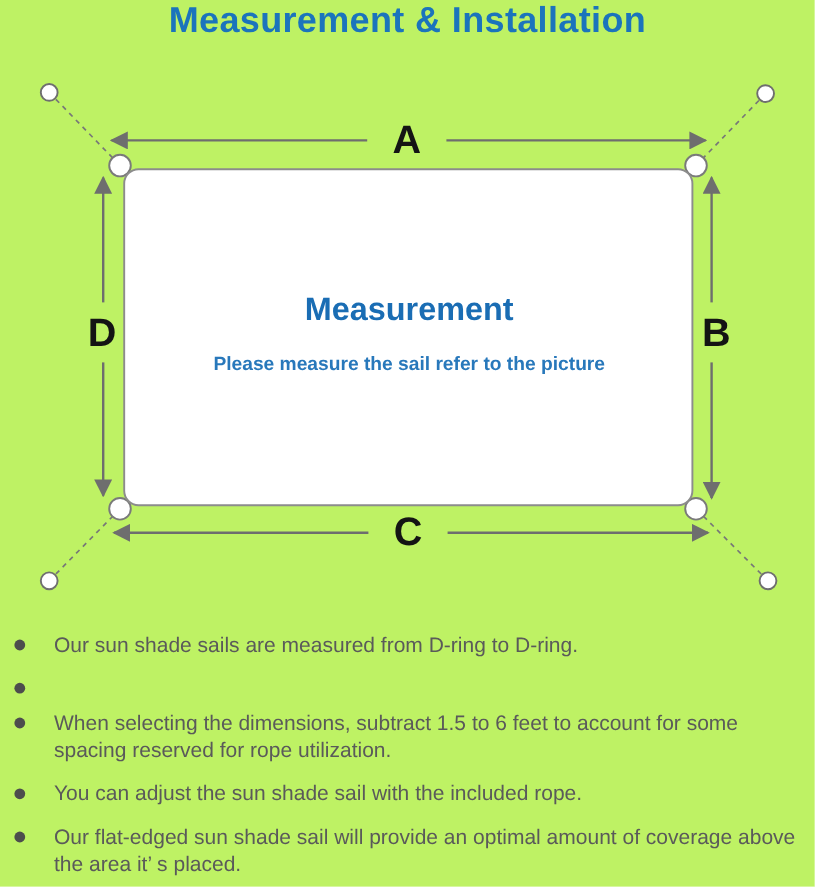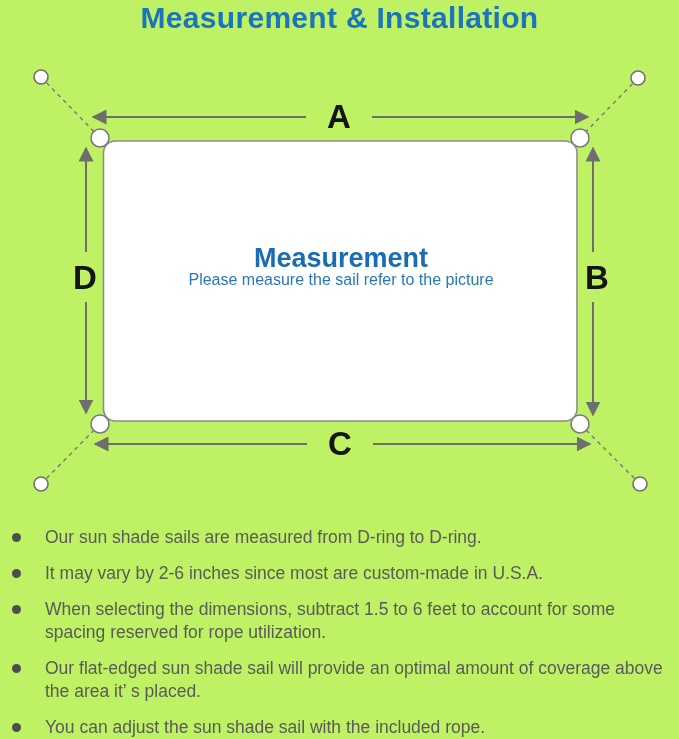--- a/index.html
+++ b/index.html
@@ -20,22 +20,22 @@
   .dim-a{left:339px;top:116px;}
   .dim-b{left:597px;top:277px;}
   .dim-c{left:340px;top:443px;}
   .dim-d{left:85px;top:277px;}
 
   .center-title{
     position:absolute;left:341px;top:258px;transform:translate(-50%,-50%);
     font-size:27px;font-weight:bold;color:#1a6db4;z-index:2;white-space:nowrap;
   }
   .center-subtitle{
-    position:absolute;left:341px;top:280px;transform:translate(-50%,-50%);
-    font-size:16px;color:#2878bb;z-index:2;white-space:nowrap;
+    position:absolute;left:341px;top:304px;transform:translate(-50%,-50%);
+    font-size:16px;color:#2878bb;z-index:2;white-space:nowrap;font-weight:bold;
   }
 
   .notes{
     position:absolute;left:12px;top:526px;width:658px;z-index:2;
     list-style:none;margin:0;padding:0;
   }
   .note{
     display:flex;gap:24px;margin-bottom:13px;
     color:#5a5a5a;font-size:17.5px;line-height:23px;
   }
@@ -96,29 +96,28 @@
   <div class="center-title">Measurement</div>
   <div class="center-subtitle">Please measure the sail refer to the picture</div>
 
   <ul class="notes">
     <li class="note">
       <span class="bullet-dot"></span>
       <span>Our sun shade sails are measured from D-ring to D-ring.</span>
     </li>
     <li class="note">
       <span class="bullet-dot"></span>
-      <span>It may vary by 2-6 inches since most are custom-made in U.S.A.</span>
     </li>
     <li class="note">
       <span class="bullet-dot"></span>
       <span>When selecting the dimensions, subtract 1.5 to 6 feet to account for some spacing reserved for rope utilization.</span>
     </li>
     <li class="note">
       <span class="bullet-dot"></span>
-      <span>Our flat-edged sun shade sail will provide an optimal amount of coverage above the area it’ s placed.</span>
+      <span>You can adjust the sun shade sail with the included rope.</span>
     </li>
     <li class="note">
       <span class="bullet-dot"></span>
-      <span>You can adjust the sun shade sail with the included rope.</span>
+      <span>Our flat-edged sun shade sail will provide an optimal amount of coverage above the area it’ s placed.</span>
     </li>
   </ul>
 
 </div>
 
 </body></html>

